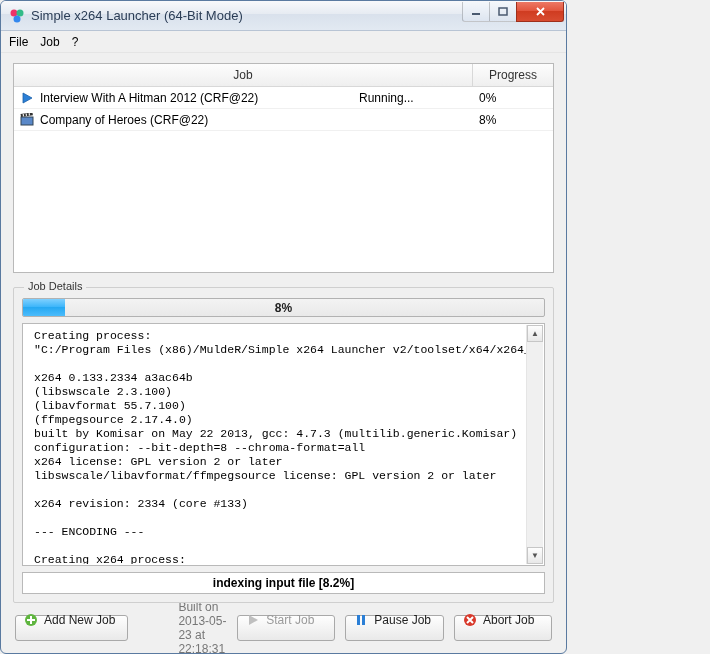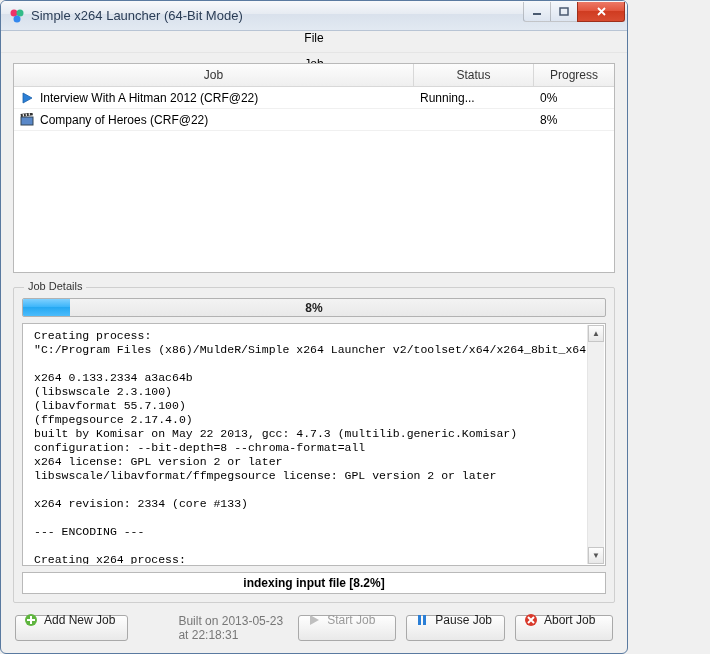--- a/index.html
+++ b/index.html
@@ -6,21 +6,21 @@
   body {
     margin: 0;
     font-family: "Segoe UI", Tahoma, sans-serif;
     font-size: 12px;
     background: #f0f0f0;
     width: 710px;
     height: 654px;
     overflow: hidden;
   }
   .window {
-    width: 628px;
+    width: 567px;
     height: 654px;
     background: #f0f0f0;
     border: 1px solid #5a7aa0;
     border-radius: 6px;
     overflow: hidden;
     display: flex;
     flex-direction: column;
   }
   .titlebar {
     height: 30px;
@@ -53,21 +53,20 @@
     border-bottom-right-radius:3px;
   }
   .menubar {
     height:22px;
     background:#f0f0f0;
     display:flex;
     align-items:center;
     padding:0 8px;
     gap:12px;
     border-bottom:1px solid #e5e5e5;
-    flex-direction:column;
   }
   .menubar span { cursor:default; }
   .content {
     flex:1;
     padding:10px 12px 10px 12px;
     display:flex;
     flex-direction:column;
     overflow:hidden;
   }
   .joblist {
@@ -247,21 +246,20 @@
     <span>File</span>
     <span>Job</span>
     <span>?</span>
   </div>
 
   <div class="content">
 
     <div class="joblist">
       <div class="jl-head">
         <div class="col-job">Job</div>
-        <div class="col-status">Status</div>
         <div class="col-prog">Progress</div>
       </div>
       <div class="jl-body">
         <div class="jl-row">
           <div class="col-job">
             <span class="row-icon"><svg viewBox="0 0 14 14">
                   <polygon points="3,2 12,7 3,12" fill="#2b7fd6" stroke="#1a5fa8" stroke-width="0.8"></polygon>
                 </svg></span>
             <span>Interview With A Hitman 2012 (CRF@22)</span>
           </div>

